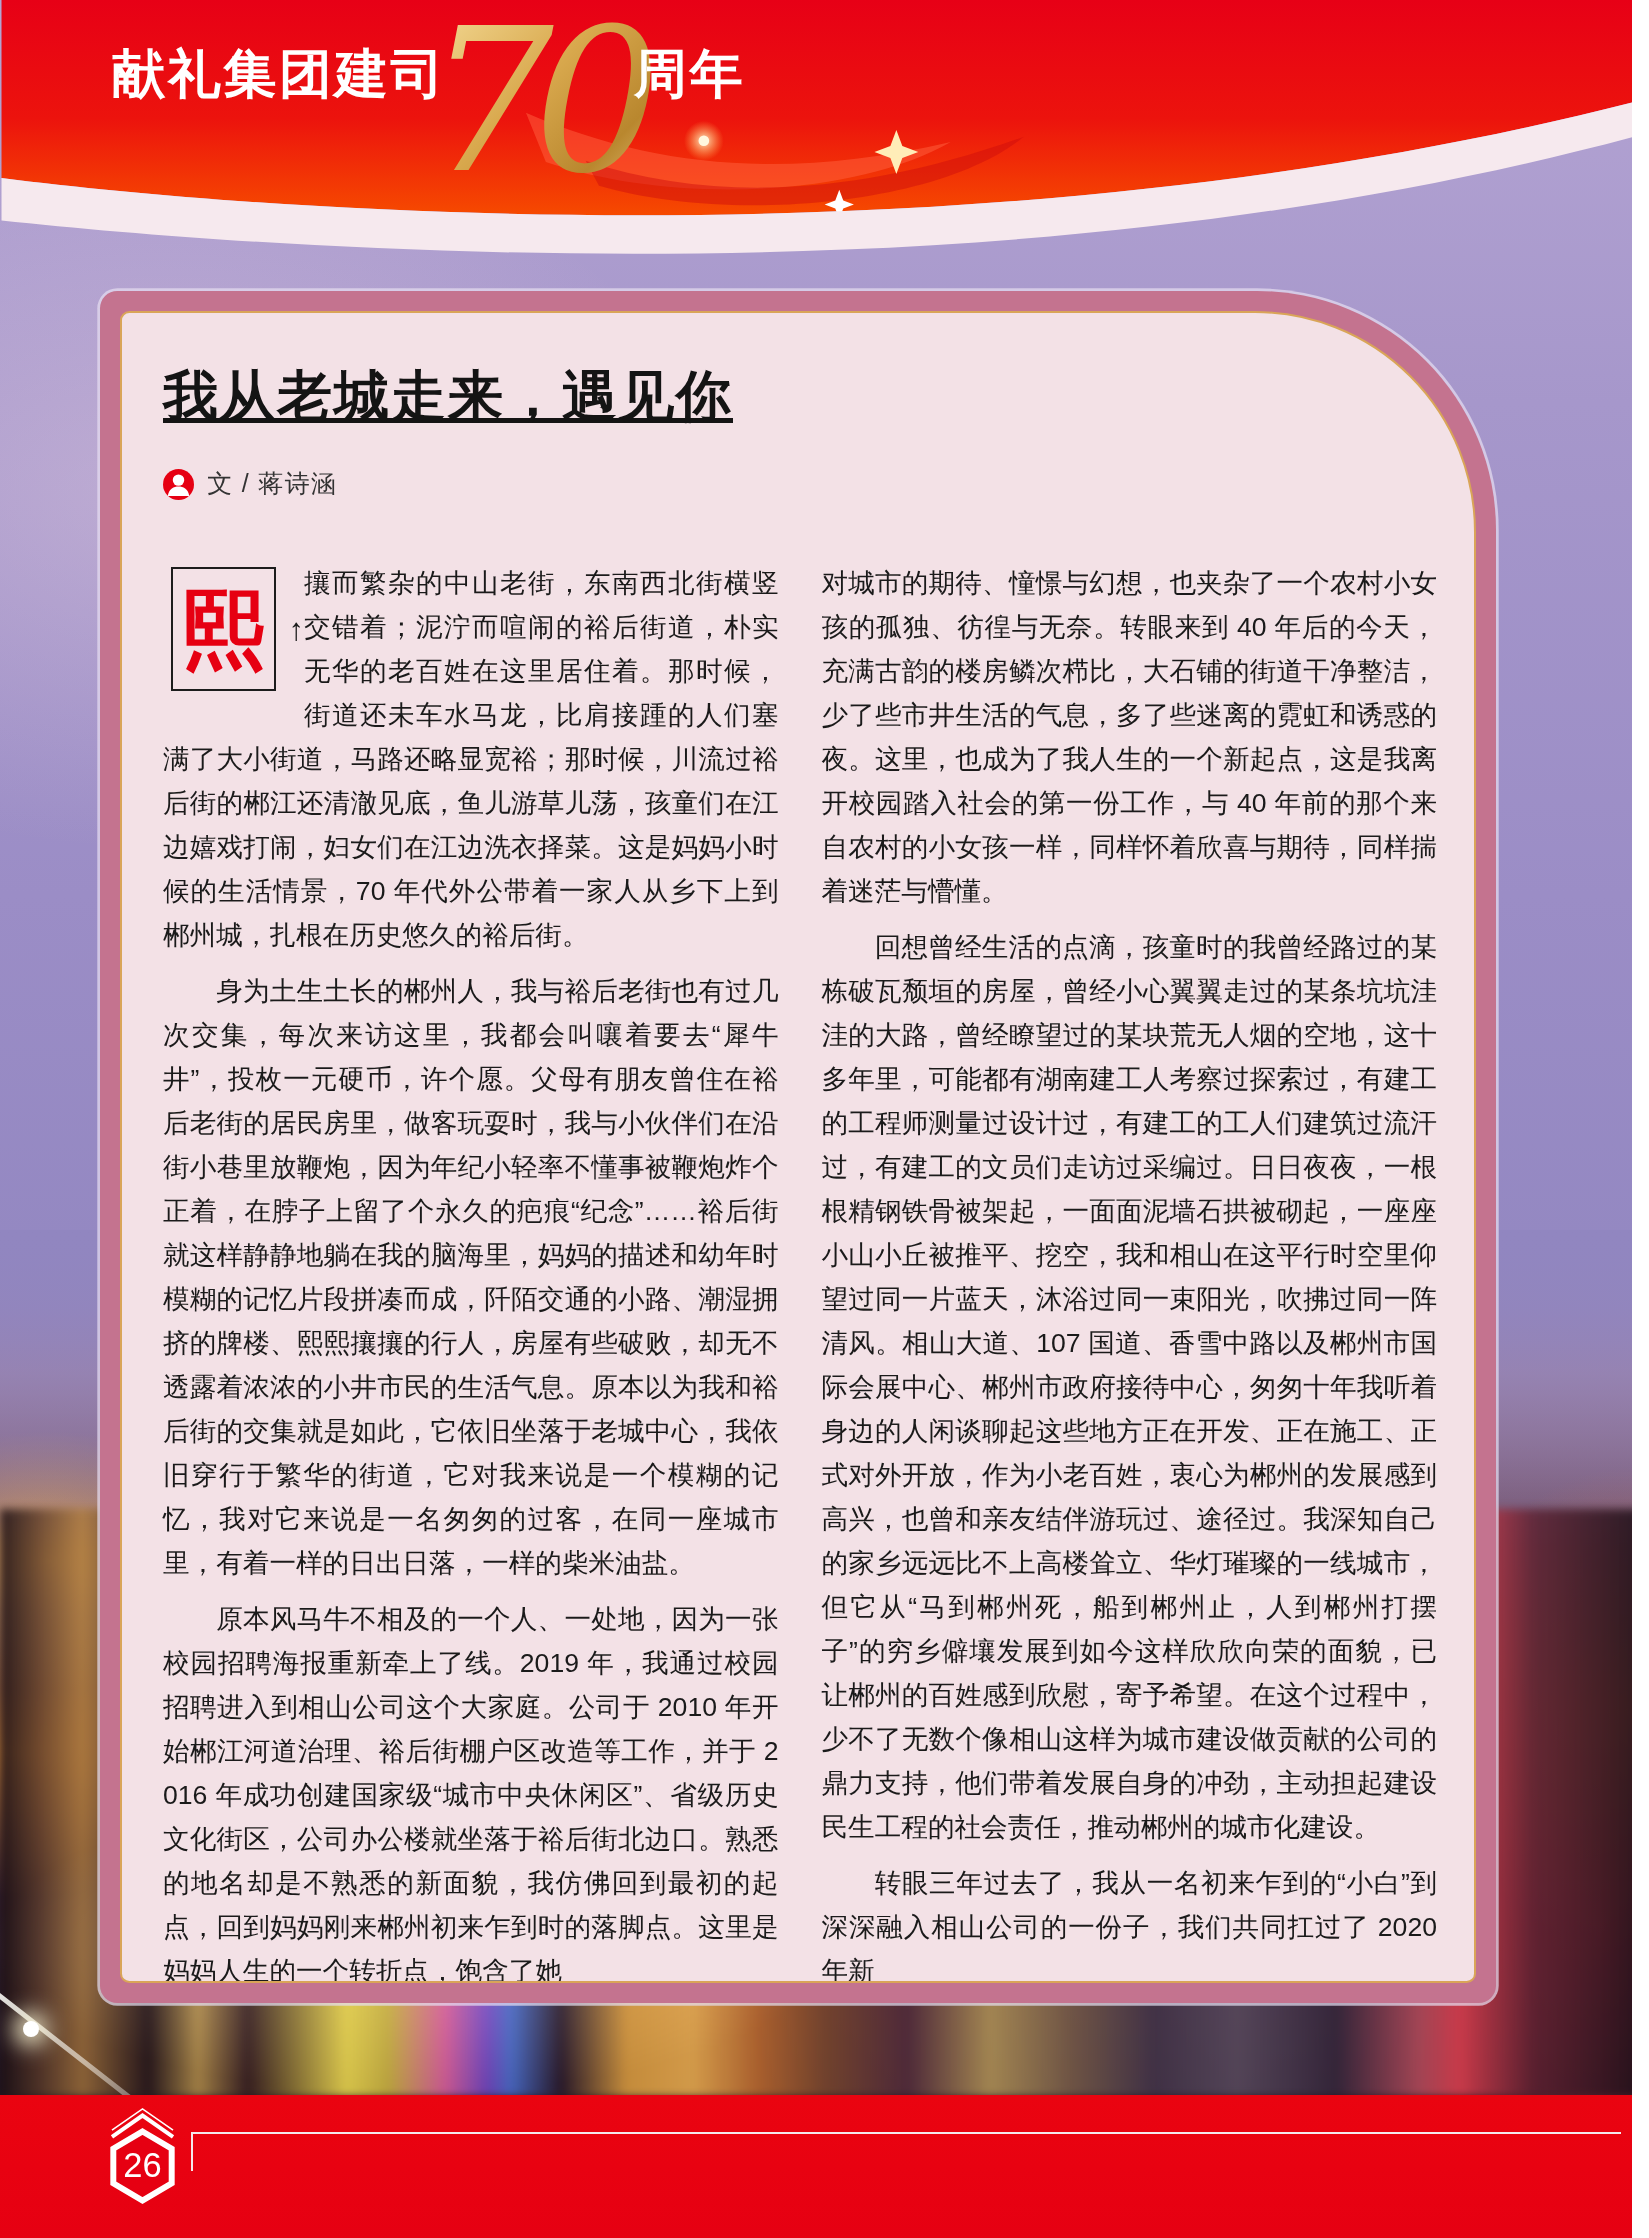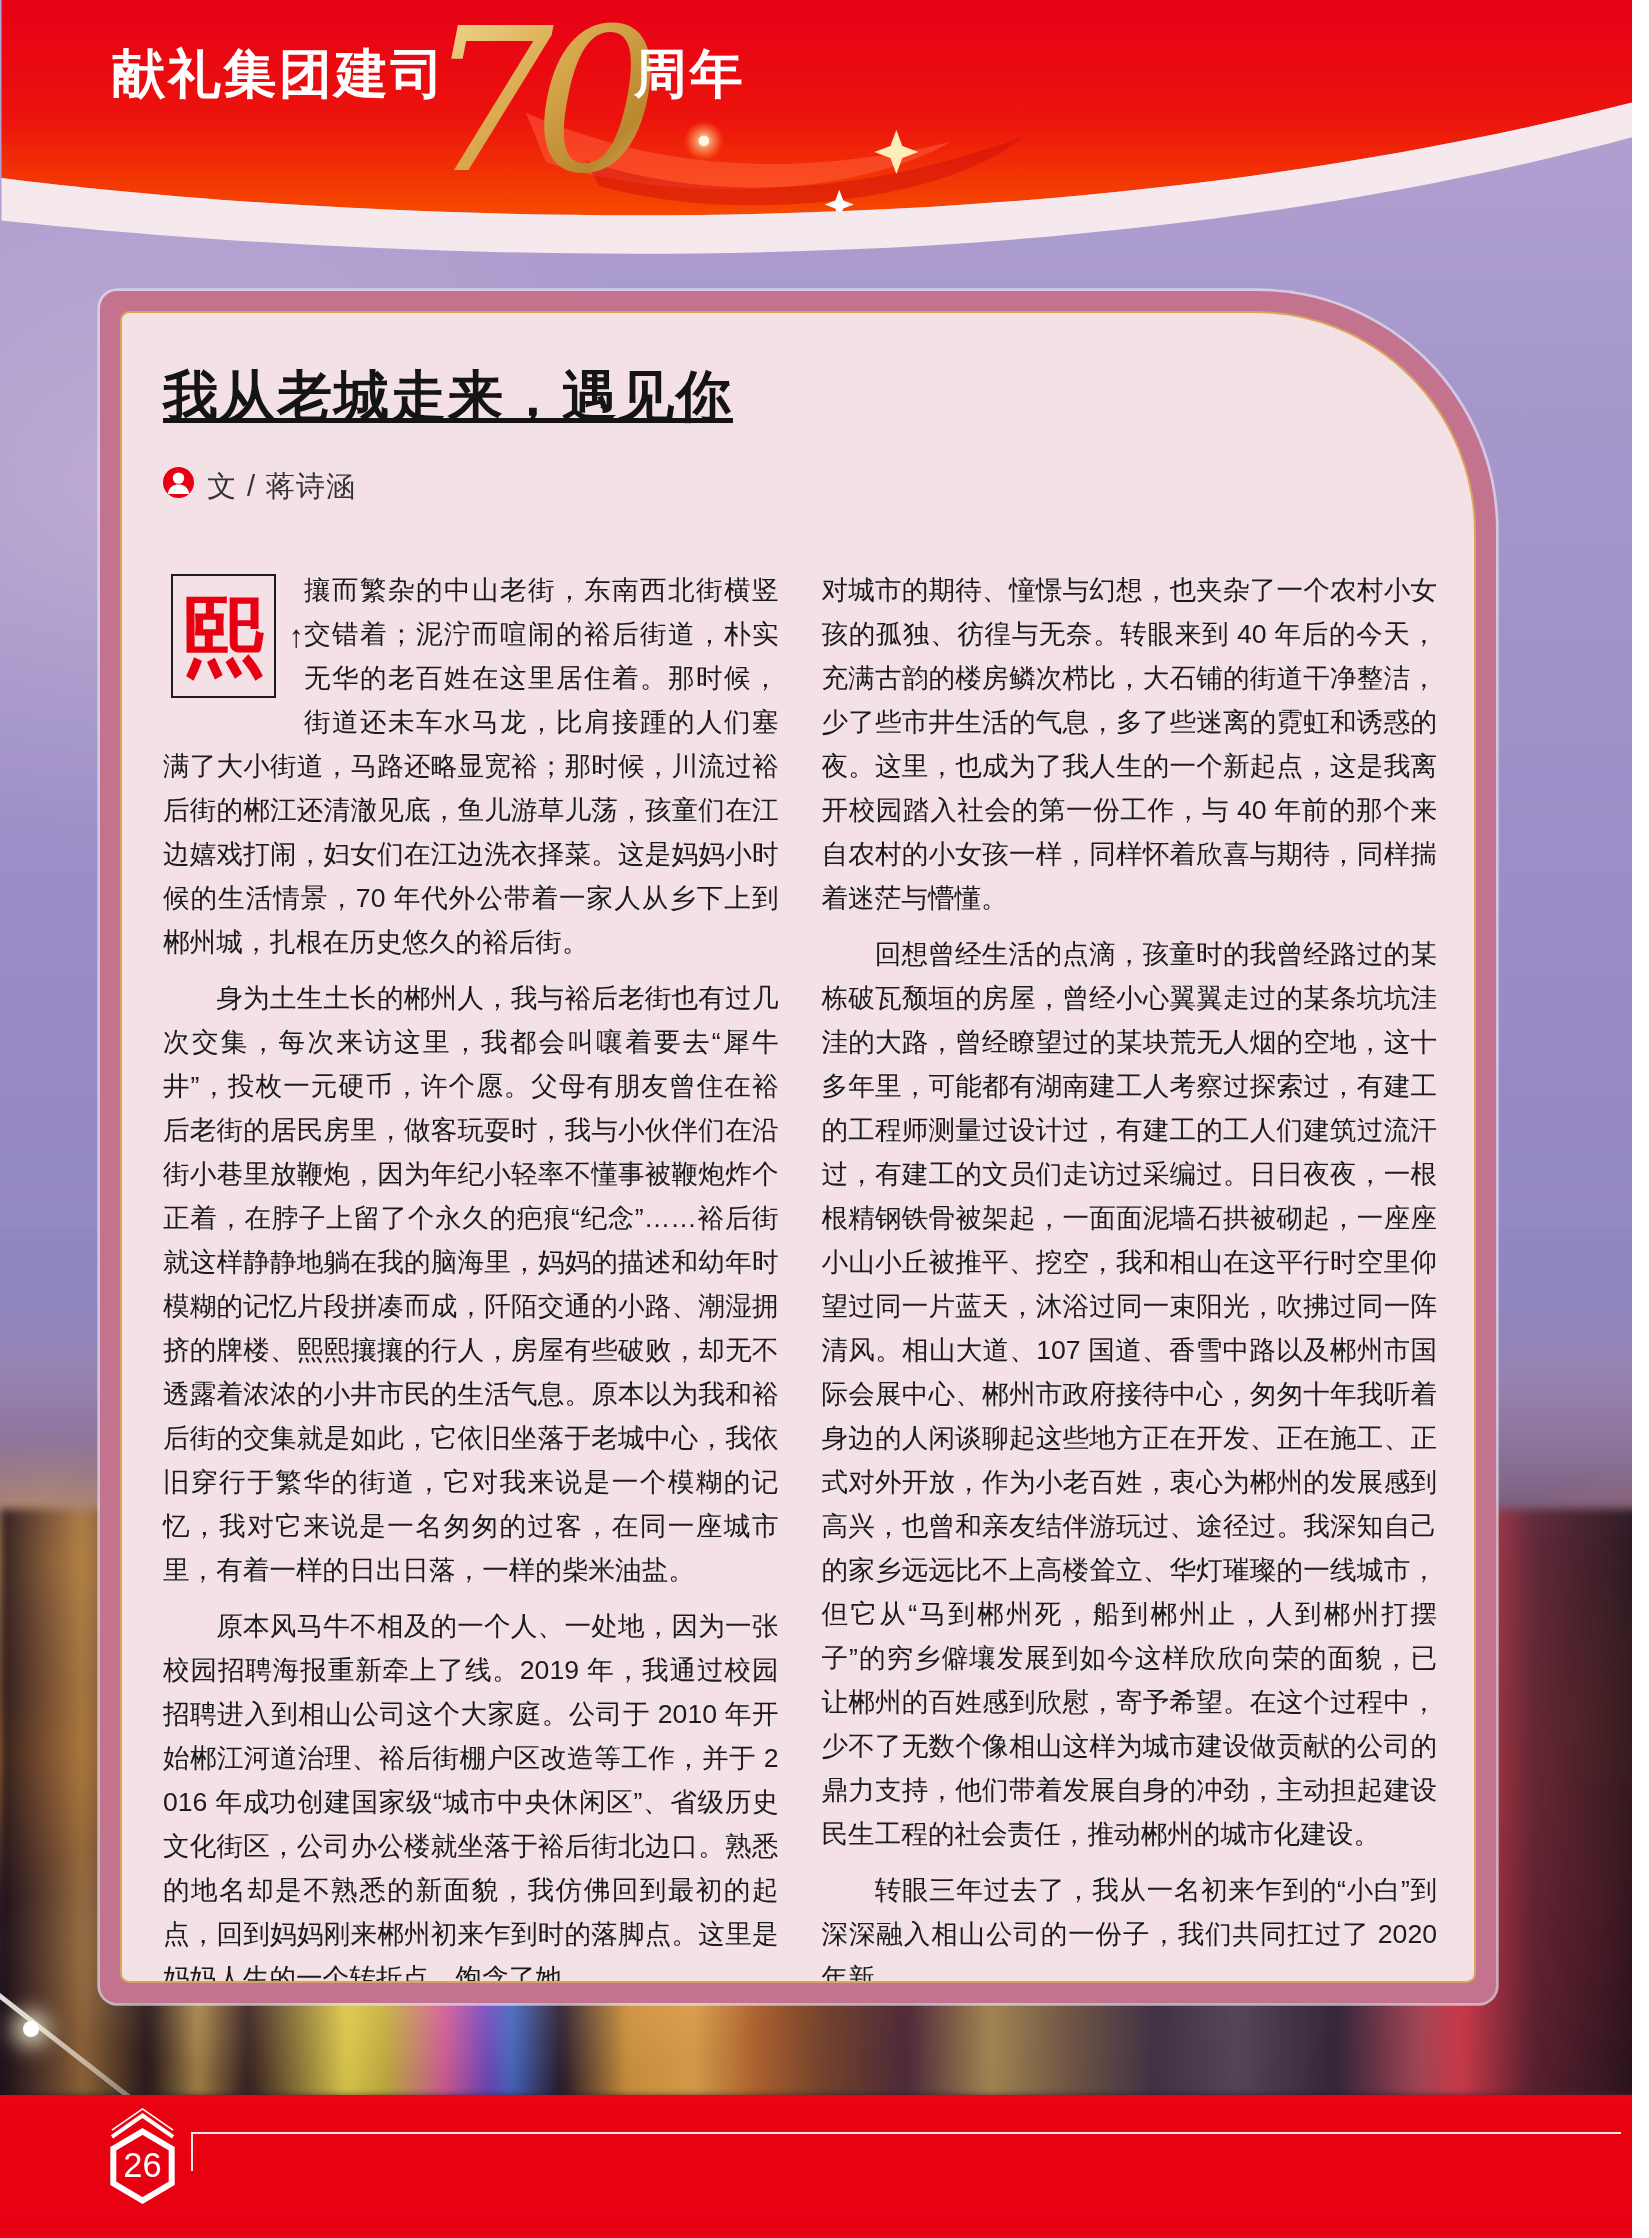--- a/index.html
+++ b/index.html
@@ -74,21 +74,21 @@
   .card-inner {
     width:100%; height:100%;
     border: 2px solid #d9a558;
     border-radius: 9.3px 221px 9.3px 9.3px;
     background: rgba(249,240,243,0.88);
     padding: 52px 37px 0 41px;
     overflow: hidden;
   }
   .title { font-size:55px; line-height:1.15; font-weight:900; letter-spacing:2px; color:#141414;text-decoration:underline; }
   .subtitle { font-size:43px; line-height:1.15; font-weight:900; letter-spacing:1.3px; color:#141414; margin-top:10.6px; }
-  .byline { margin-top:39px; display:flex; align-items:flex-start; gap:13.3px; font-size:29px; color:#333; letter-spacing:1.3px; }
+  .byline { margin-top:39px; display:flex; align-items:flex-end; gap:13.3px; font-size:25px; color:#333; letter-spacing:1.3px; }
 
   .body-cols { display:flex; gap:43px; margin-top:61px; }
   .col {
     width:616px; font-size:26.6px; line-height:44px; color:#1a1a1a;
     text-align: justify; text-justify: inter-character; word-break: break-all; overflow-wrap: anywhere;
   }
   .col p { margin:0; }
   .col p.indent { text-indent:2em;margin-top:12px; }
 
   .dropwrap { float:left; width:141px; height:130px; position:relative; margin-top:4px; }

